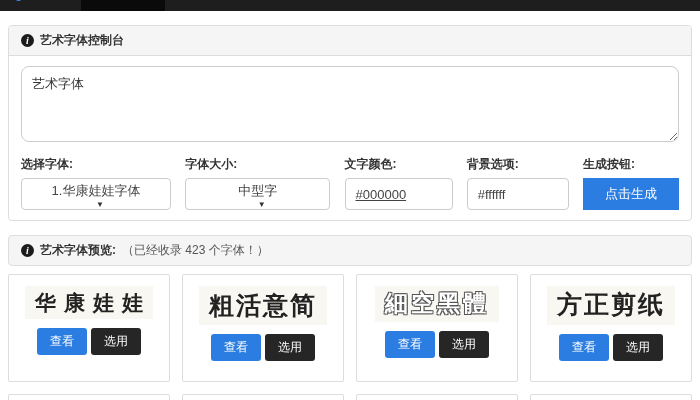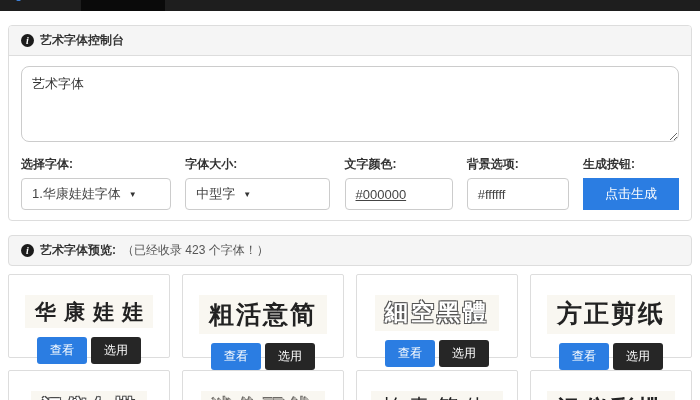--- a/index.html
+++ b/index.html
@@ -37,33 +37,33 @@
   textarea.main-text { width: 100%; height: 76px; border: 1px solid #ccc;
     border-radius: 8px; padding: 8px 10px; font-size: 13px; color: #333;
     font-family: "Liberation Sans", sans-serif; resize: both; outline: none; }
 
   .form-row { display: flex; justify-content: space-between; margin-top: 10px; }
   .form-group { display: flex; flex-direction: column; }
   .form-group label { font-size: 12px; font-weight: 700; color: #333; margin-bottom: 5px; }
   .control { height: 32px; border: 1px solid #ccc; border-radius: 4px;
     background: #fff; font-size: 13px; color: #444; display: flex;
     align-items: center; padding: 0 10px; }
-  .select { justify-content: flex-start; cursor: pointer; }
+  .select { justify-content: flex-end; cursor: pointer; flex-direction: column; }
   .select .caret { font-size: 8px; color: #333; margin-left: 8px; }
   .w-font { width: 150px; } .w-size { width: 145px; }
   .w-color { width: 108px; text-decoration: underline; } .w-bg { width: 102px; }
   .btn-generate { width: 96px; height: 32px; background: #2b7de2; color: #fff;
     border: 1px solid #2b7de2; border-radius: 0; font-size: 13px; cursor: pointer;
     font-family: "Liberation Sans", sans-serif; }
 
   
   .cards-grid { margin-top: 8px; display: grid;
     grid-template-columns: repeat(4, 1fr); gap: 12px; }
-  .card { border: 1px solid #ddd; border-radius: 2px; background: #fff; height: 84px;
-    display: flex; flex-direction: column; align-items: center; padding-top: 20px; }
+  .card { border: 1px solid #ddd; border-radius: 2px; background: #fff; height: 108px;
+    display: flex; flex-direction: column; align-items: center; padding-top: 11px; }
   .font-preview { background: #f9f7f1; color: #222; padding: 3px 10px;
     font-size: 21px; white-space: nowrap; line-height: 1.3; }
   .card-buttons { display: flex; gap: 4px; margin-top: 9px; }
   .btn-sm { border: none; border-radius: 3px; color: #fff; font-size: 12px;
     padding: 5px 13px; cursor: pointer; font-family: "Liberation Sans", sans-serif; }
   .btn-view { background: #2b7de2; }
   .btn-use { background: #262626; }
 
   
   .fp-wawa { font-weight: 600; letter-spacing: 8px; padding-right: 2px; }

